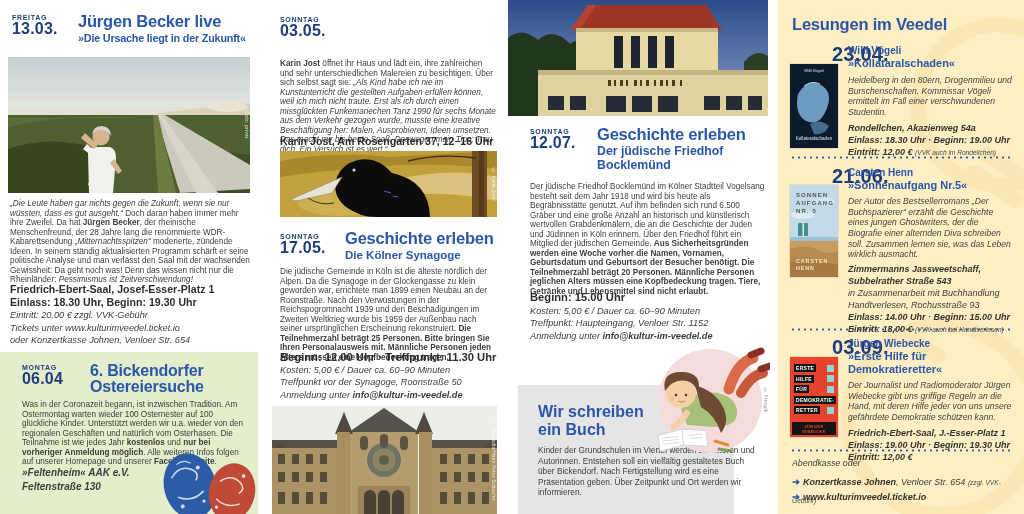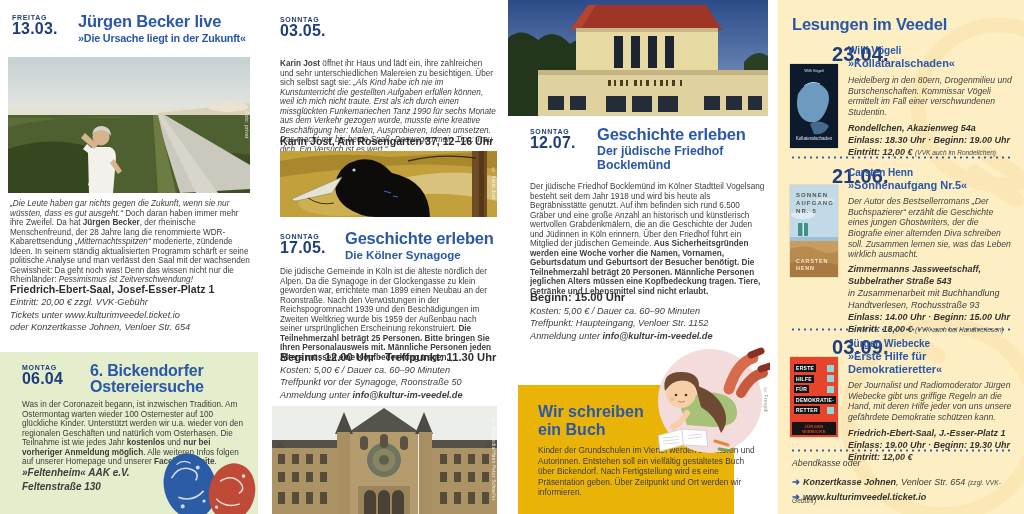--- a/index.html
+++ b/index.html
@@ -22,21 +22,21 @@
   .beginn{font-size:11.2px;font-weight:700;color:#2e2d2b;}
   .it-line{font-size:9.2px;font-style:italic;color:#3e3d3b;line-height:1.35;}
   
   .photo{position:absolute;overflow:hidden;}
   svg.fill{width:100%;height:100%;display:block;}
   .vcred{position:absolute;right:1px;top:50%;transform:translateY(-50%);writing-mode:vertical-rl;
          font-size:4.5px;letter-spacing:.4px;color:#8a8a8a;white-space:nowrap;}
   .vcred.light{color:rgba(255,255,255,.85);}
   
   .green-box{position:absolute;left:0;top:352px;width:258px;height:162px;background:#e4edcc;}
-  .blue-box{position:absolute;left:518px;top:385px;width:216px;height:129px;background:#eab308;}
+  .blue-box{position:absolute;left:518px;top:385px;width:216px;height:129px;background:#e5e5e5;}
   .cream-col{position:absolute;left:778px;top:0;width:246px;height:514px;background:#fdeec3;}
   .box-title{font-size:16px;font-weight:700;color:#2a57a7;line-height:1.12;}
   .link-strong{font-size:9.8px;font-weight:700;color:#2a57a7;}
   
   .r-author{font-size:10px;font-weight:700;color:#2a57a7;line-height:1.2;}
   .r-book{font-size:11px;font-weight:700;color:#2a57a7;line-height:1.18;}
   .r-desc{font-size:8.6px;font-style:italic;color:#454440;line-height:1.24;}
   .r-venue{font-size:9px;font-style:italic;font-weight:700;color:#34332f;line-height:1.18;}
   .r-plain{font-size:9px;font-style:italic;color:#3e3d3b;line-height:1.18;}
   .r-note{font-size:6.6px;font-style:italic;font-weight:400;color:#4a4945;}
@@ -98,20 +98,21 @@
       <path d="M84,78 Q85,69 94,69 Q103,70 103,79 Q98,72 92,73 Q86,74 84,78 Z" fill="#d2d2d2"></path>
       <path d="M86,92 L73,81 L77,76 L90,88 Z" fill="#d8b48e"></path>
       <path d="M88,95 L79,87 L75,92 L84,99 Z" fill="#f2f1ec"></path>
       <path d="M106,102 L114,114 L110,117 L102,106 Z" fill="#d8b48e"></path>
     </svg>
     <span class="vcred light">Foto: privat</span>
   </div>
   <p class="body-p abs" style="left:10px;top:199px;width:240px;"><span class="i">„Die Leute haben gar nichts gegen die Zukunft, wenn sie nur wüssten, dass es gut ausgeht.“</span><span> Doch daran haben immer mehr ihre Zweifel. Da hat </span><span class="b">Jürgen Becker</span><span>, der rheinische Menschenfreund, der 28 Jahre lang die renommierte WDR-Kabarettsendung „</span><span class="i">Mitternachtsspitzen“</span><span> moderierte, zündende Ideen. In seinem ständig aktualisierten Programm schärft er seine politische Analyse und man verlässt den Saal mit der wachsenden Gewissheit: Da geht noch was! Denn das wissen nicht nur die Rheinländer: </span><span class="i">Pessimismus ist Zeitverschwendung!</span></p>
   <div class="abs" style="left:10px;top:283px;width:245px;">
     <div class="bold-line">Friedrich-Ebert-Saal, Josef-Esser-Platz 1</div>
+    <div class="bold-line">Einlass: 18.30 Uhr, Beginn: 19.30 Uhr</div>
     <div class="it-line">Eintritt: 20,00 € zzgl. VVK-Gebühr</div>
     <div class="it-line">Tickets unter www.kulturimveedel.ticket.io</div>
     <div class="it-line">oder Konzertkasse Johnen, Venloer Str. 654</div>
   </div>
 
   <div class="green-box">
     <div class="abs" style="left:22px;top:12px;">
       <div class="day">MONTAG</div>
       <div class="date">06.04</div>
     </div>

